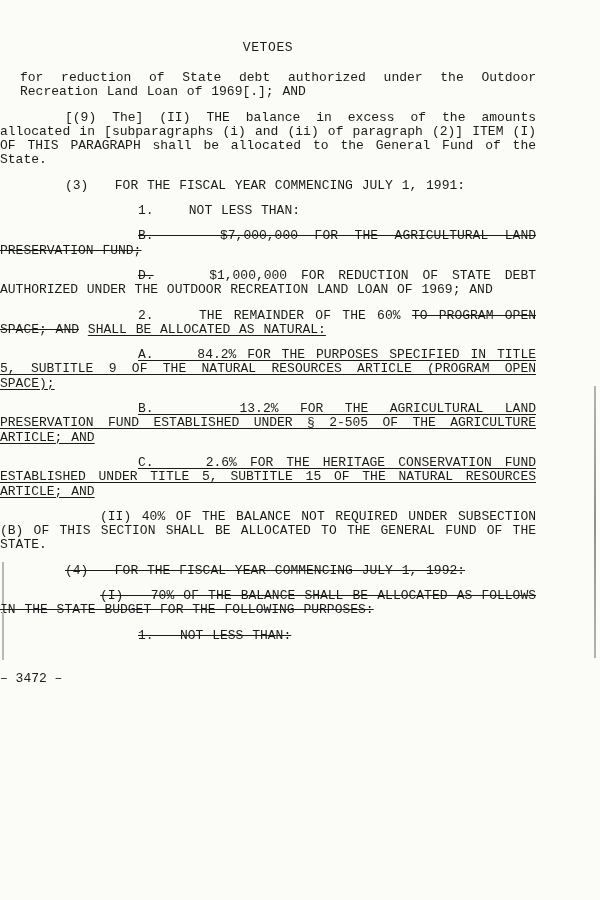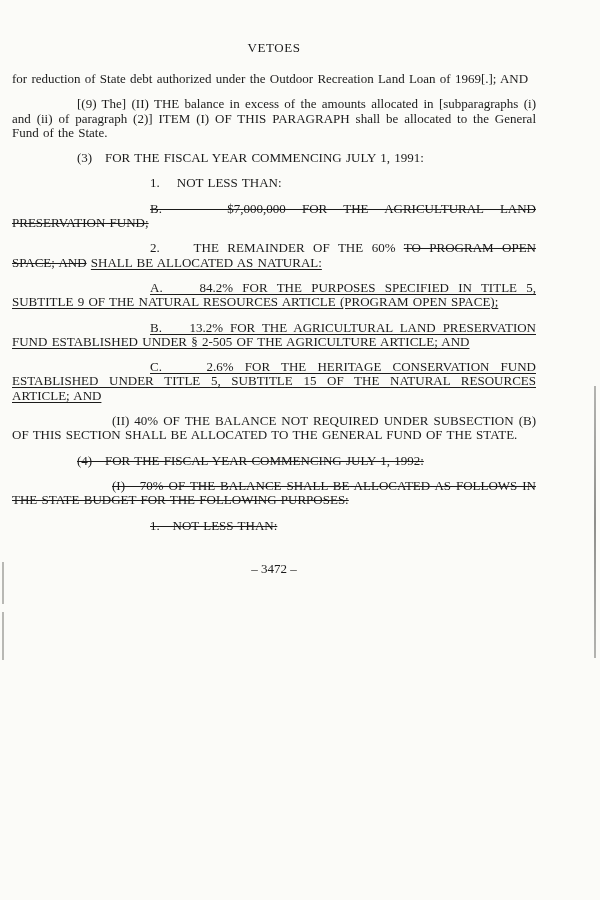--- a/index.html
+++ b/index.html
@@ -7,43 +7,44 @@
   body {
     background: #fbfbf8;
     font-family: "Liberation Serif", serif;
     color: #1b1b1b;
     position: relative;
     overflow: hidden;
   }
   .page {
     position: absolute;
     inset: 0;
-    padding: 40px 64px 0 12px;
+    padding: 40px 64px 0 0;
+    font-family: Liberation Mono, monospace;
   }
   .header {
     text-align: center;
     font-size: 13px;
     letter-spacing: 0.6px;
     margin-bottom: 16px;
   }
   .p {
     font-size: 13px;
     line-height: 14.3px;
     text-align: justify;
     margin-bottom: 11px;
     word-spacing: 1px;
   }
-  .ind0 { text-indent: 0; }
+  .ind0 { text-indent: 0; margin-left: 20px; }
   .ind1 { text-indent: 65px; }
   .ind2 { text-indent: 100px; }
   .ind3 { text-indent: 138px; }
   .s { text-decoration: line-through; text-decoration-thickness: 1px; }
   .u { text-decoration: underline; text-underline-offset: 2px; text-decoration-thickness: 1px; }
   .page-number {
-    text-align: center;
+    text-align: left;
     font-size: 13px;
     margin-top: 28px;
   }
   .scan-line-right {
     position: absolute;
     right: 4px;
     top: 386px;
     width: 2px;
     height: 272px;
     background: linear-gradient(#b3b3b0, #8f8f8c, #b3b3b0);
@@ -78,20 +79,21 @@
 
   <p class="p ind1"><span>(3)&nbsp;&nbsp;&nbsp;FOR THE FISCAL YEAR COMMENCING JULY 1, 1991:</span></p>
 
 
   <p class="p ind3"><span>1.&nbsp;&nbsp;&nbsp;&nbsp;NOT LESS THAN:</span></p>
 
 
   <p class="p ind3"><span class="s">B.&nbsp;&nbsp;&nbsp;&nbsp;$7,000,000 FOR THE AGRICULTURAL LAND PRESERVATION FUND;</span></p>
 
 
+  <p class="p ind3"><span class="s">D.</span><span>&nbsp;&nbsp;&nbsp;&nbsp;$1,000,000 FOR REDUCTION OF STATE DEBT AUTHORIZED UNDER THE OUTDOOR RECREATION LAND LOAN OF 1969; AND</span></p>
 
   <p class="p ind3"><span>2.&nbsp;&nbsp;&nbsp;&nbsp;THE REMAINDER OF THE 60% </span><span class="s">TO PROGRAM OPEN SPACE; AND</span><span> </span><span class="u">SHALL BE ALLOCATED AS NATURAL:</span></p>
 
   <p class="p ind3"><span class="u">A.&nbsp;&nbsp;&nbsp;&nbsp;84.2% FOR THE PURPOSES SPECIFIED IN TITLE 5, SUBTITLE 9 OF THE NATURAL RESOURCES ARTICLE (PROGRAM OPEN SPACE);</span></p>
 
   <p class="p ind3"><span class="u">B.&nbsp;&nbsp;&nbsp;&nbsp;13.2% FOR THE AGRICULTURAL LAND PRESERVATION FUND ESTABLISHED UNDER § 2-505 OF THE AGRICULTURE ARTICLE; AND</span></p>
 
   <p class="p ind3"><span class="u">C.&nbsp;&nbsp;&nbsp;&nbsp;2.6% FOR THE HERITAGE CONSERVATION FUND ESTABLISHED UNDER TITLE 5, SUBTITLE 15 OF THE NATURAL RESOURCES ARTICLE; AND</span></p>
 
   <p class="p ind2"><span>(II) 40% OF THE BALANCE NOT REQUIRED UNDER SUBSECTION (B) OF THIS SECTION SHALL BE ALLOCATED TO THE GENERAL FUND OF THE STATE.</span></p>

